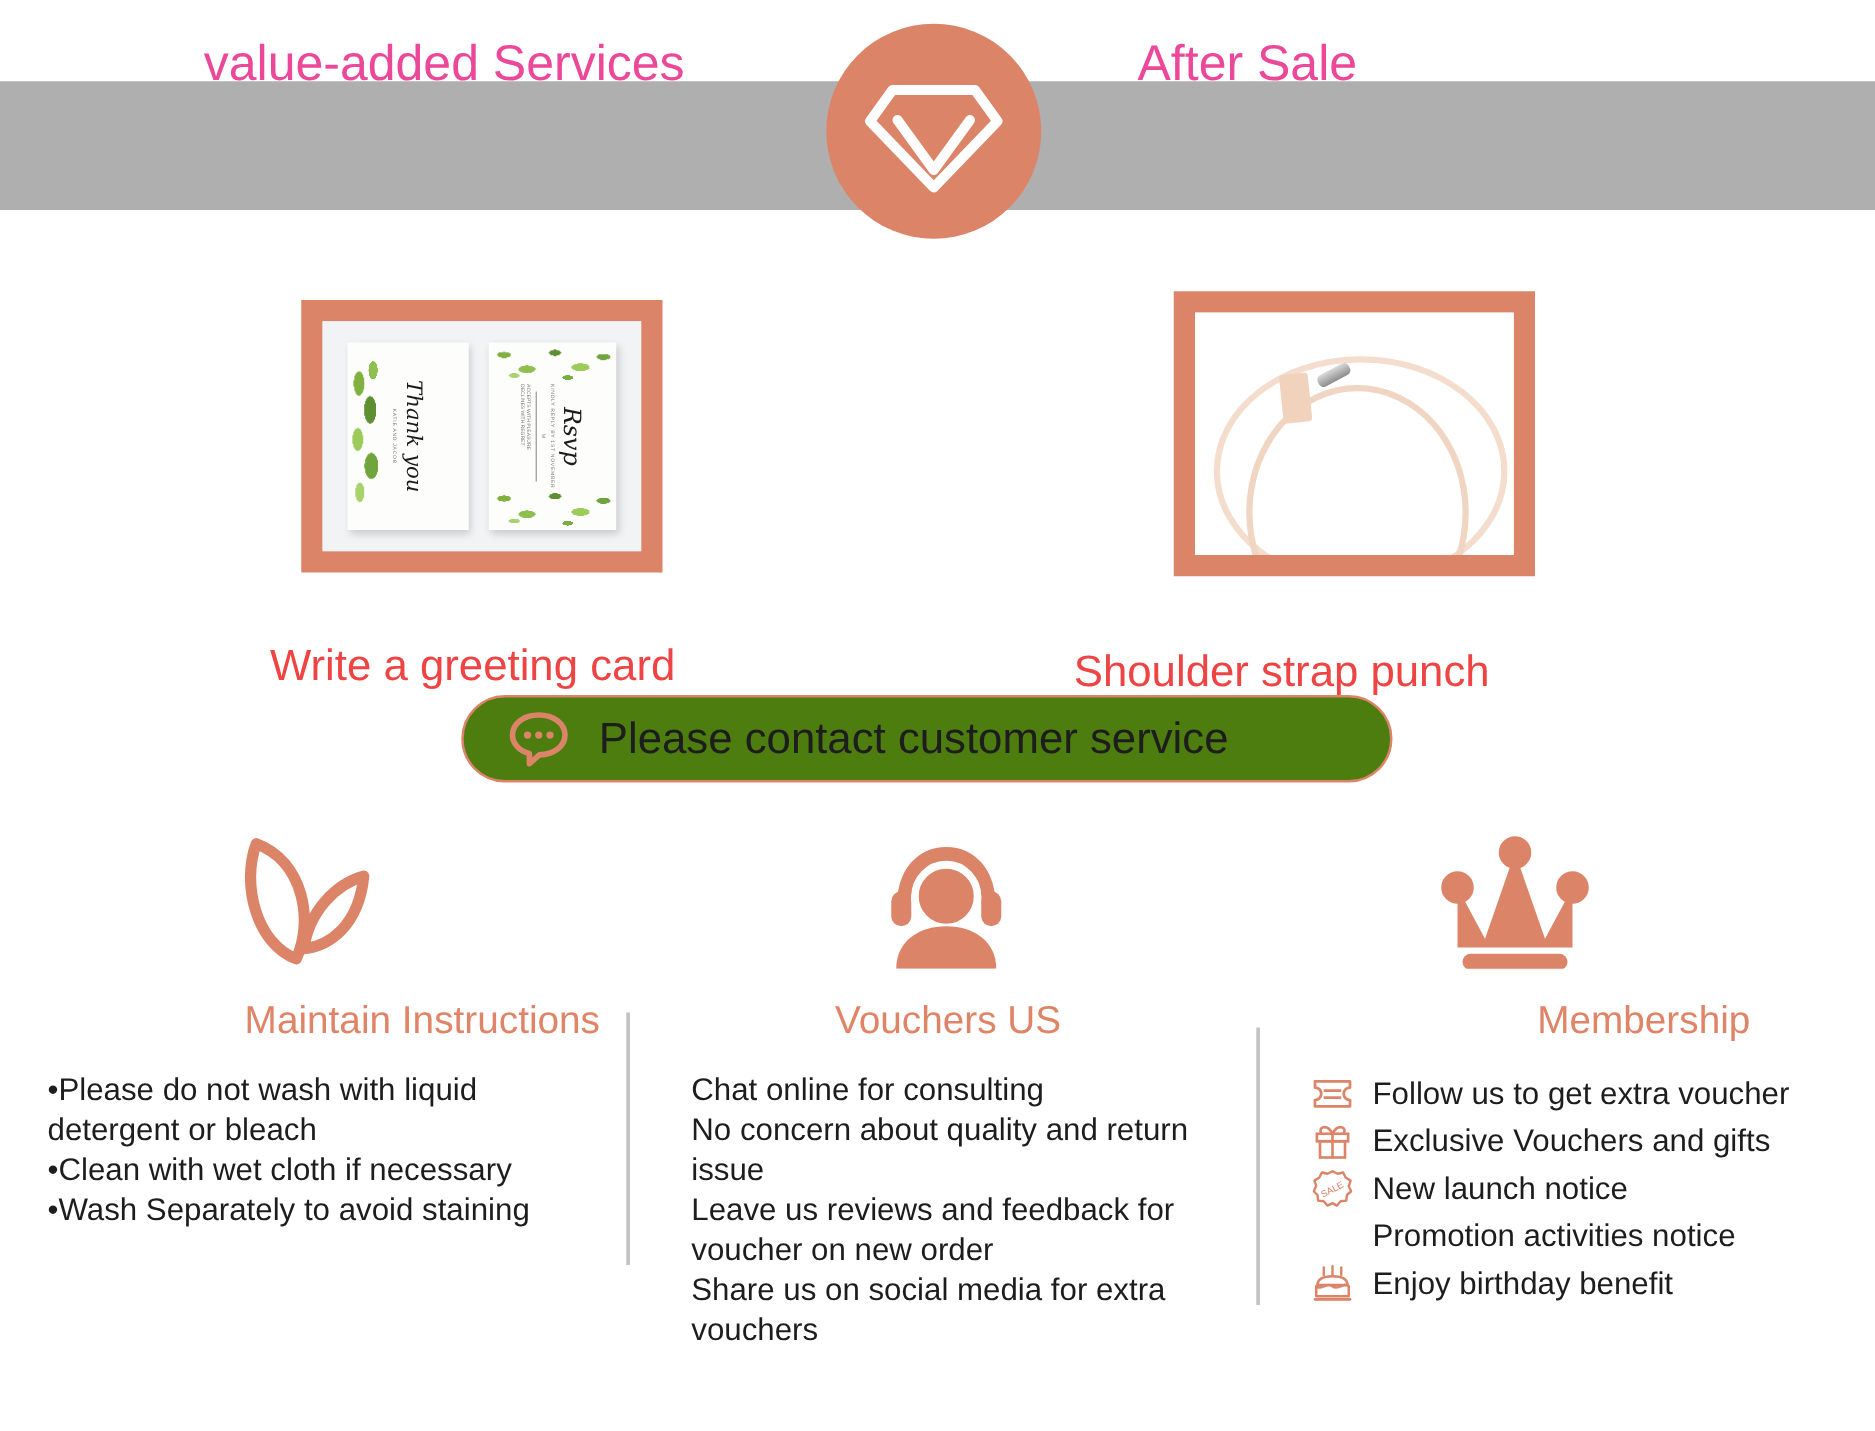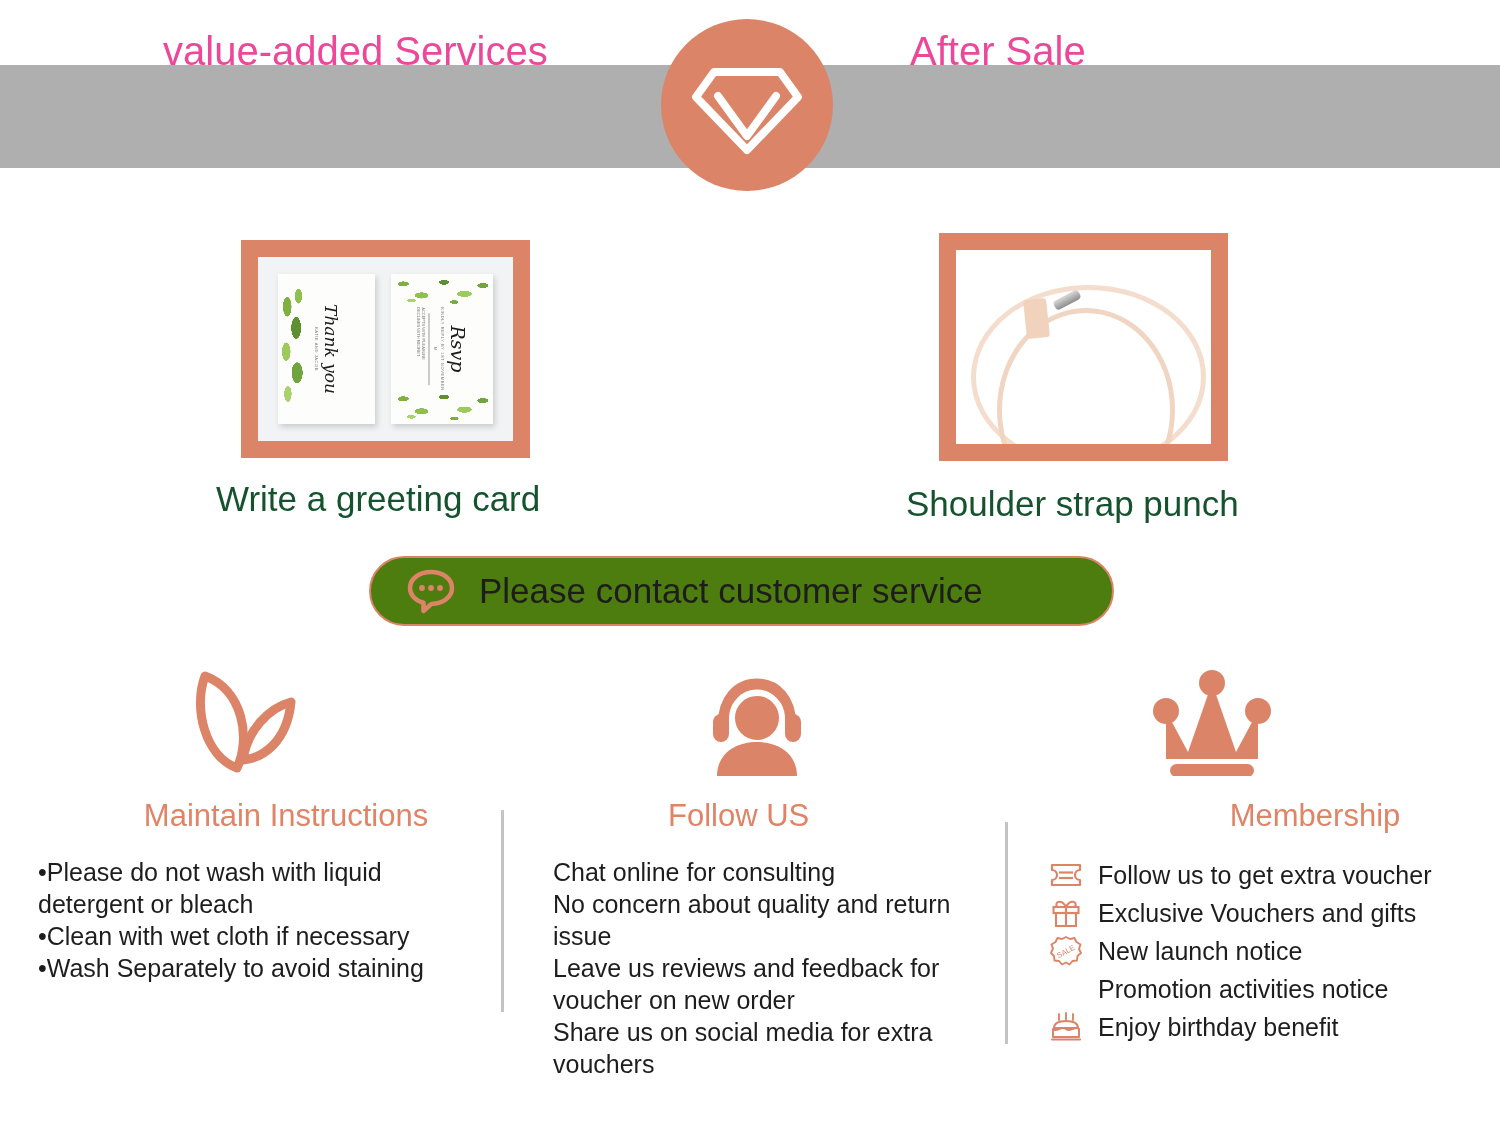--- a/index.html
+++ b/index.html
@@ -124,25 +124,26 @@
   #strap-hook {
     position: absolute; left: 38%; top: 23%;
     width: 11%; height: 5%;
     background: linear-gradient(180deg,#d9d9d9,#8d8d8d);
     border-radius: 4px; transform: rotate(-28deg);
   }
 
   
   .caption {
     position: absolute;
-    font-size: 35px; color: #14532d;
+    font-size: 35px; color: #ef4444;
     white-space: nowrap;
+    margin-top: 34px;
   }
   #caption-greeting { left: 216px; top: 479px; }
-  #caption-strap    { left: 906px; top: 484px; }
+  #caption-strap    { left: 859px; top: 484px; }
 
   
   #contact-button {
     position: absolute; left: 369px; top: 556px;
     width: 745px; height: 70px;
     border: 2px solid #dc8468;
     border-radius: 35px;
     background: #4d7c0f;
     display: flex; align-items: center;
   }
@@ -165,21 +166,21 @@
 
   .col-icon { height: 120px; display: flex; align-items: flex-end; justify-content: center; }
   #column-maintain   .col-icon { justify-content: flex-start; padding-left: 165px; }
   #column-contact    .col-icon { justify-content: flex-start; padding-left: 190px; }
   #column-membership .col-icon { justify-content: flex-start; padding-left: 120px; }
 
   .col-heading {
     color: #e08467; font-size: 31px; text-align: center;
     margin-top: 18px; white-space: nowrap;
   }
-  #column-maintain   .col-heading { text-align: center; padding-left: 72px; }
+  #column-maintain   .col-heading { text-align: right; padding-left: 72px; }
   #column-contact    .col-heading { text-align: left; padding-left: 155px; }
   #column-membership .col-heading { text-align: center; padding-left: 110px; }
 
   .col-body { margin-top: 22px; font-size: 25px; color: #1d1d1d; line-height: 1.28; }
   #column-maintain   .col-body { padding-left: 18px; }
   #column-contact    .col-body { padding-left: 40px; }
 
   .bullet-line { white-space: normal; }
 
   
@@ -300,21 +301,21 @@
         <span>
           <svg width="108" height="104" viewBox="0 0 108 104">
             <path d="M20 54 C20 27 35 12 54 12 C73 12 88 27 88 54" fill="none" stroke="#dc8468" stroke-width="11" stroke-linecap="round"></path>
             <rect x="10" y="42" width="16" height="28" rx="8" fill="#dc8468"></rect>
             <rect x="82" y="42" width="16" height="28" rx="8" fill="#dc8468"></rect>
             <circle cx="54" cy="46" r="25" fill="#dc8468" stroke="#ffffff" stroke-width="6"></circle>
             <path d="M14 104 C14 82 32 70 54 70 C76 70 94 82 94 104 Z" fill="#dc8468"></path>
           </svg>
         </span>
       </div>
-      <div class="col-heading">Follow US</div>
+      <div class="col-heading">Vouchers US</div>
       <div class="col-body">
         <div class="bullet-line">Chat online for consulting</div>
         <div class="bullet-line">No concern about quality and return issue</div>
         <div class="bullet-line">Leave us reviews and feedback for voucher on new order</div>
         <div class="bullet-line">Share us on social media for extra vouchers</div>
       </div>
     </div>
 
     <div class="column" id="column-membership">
       <div class="col-icon">

